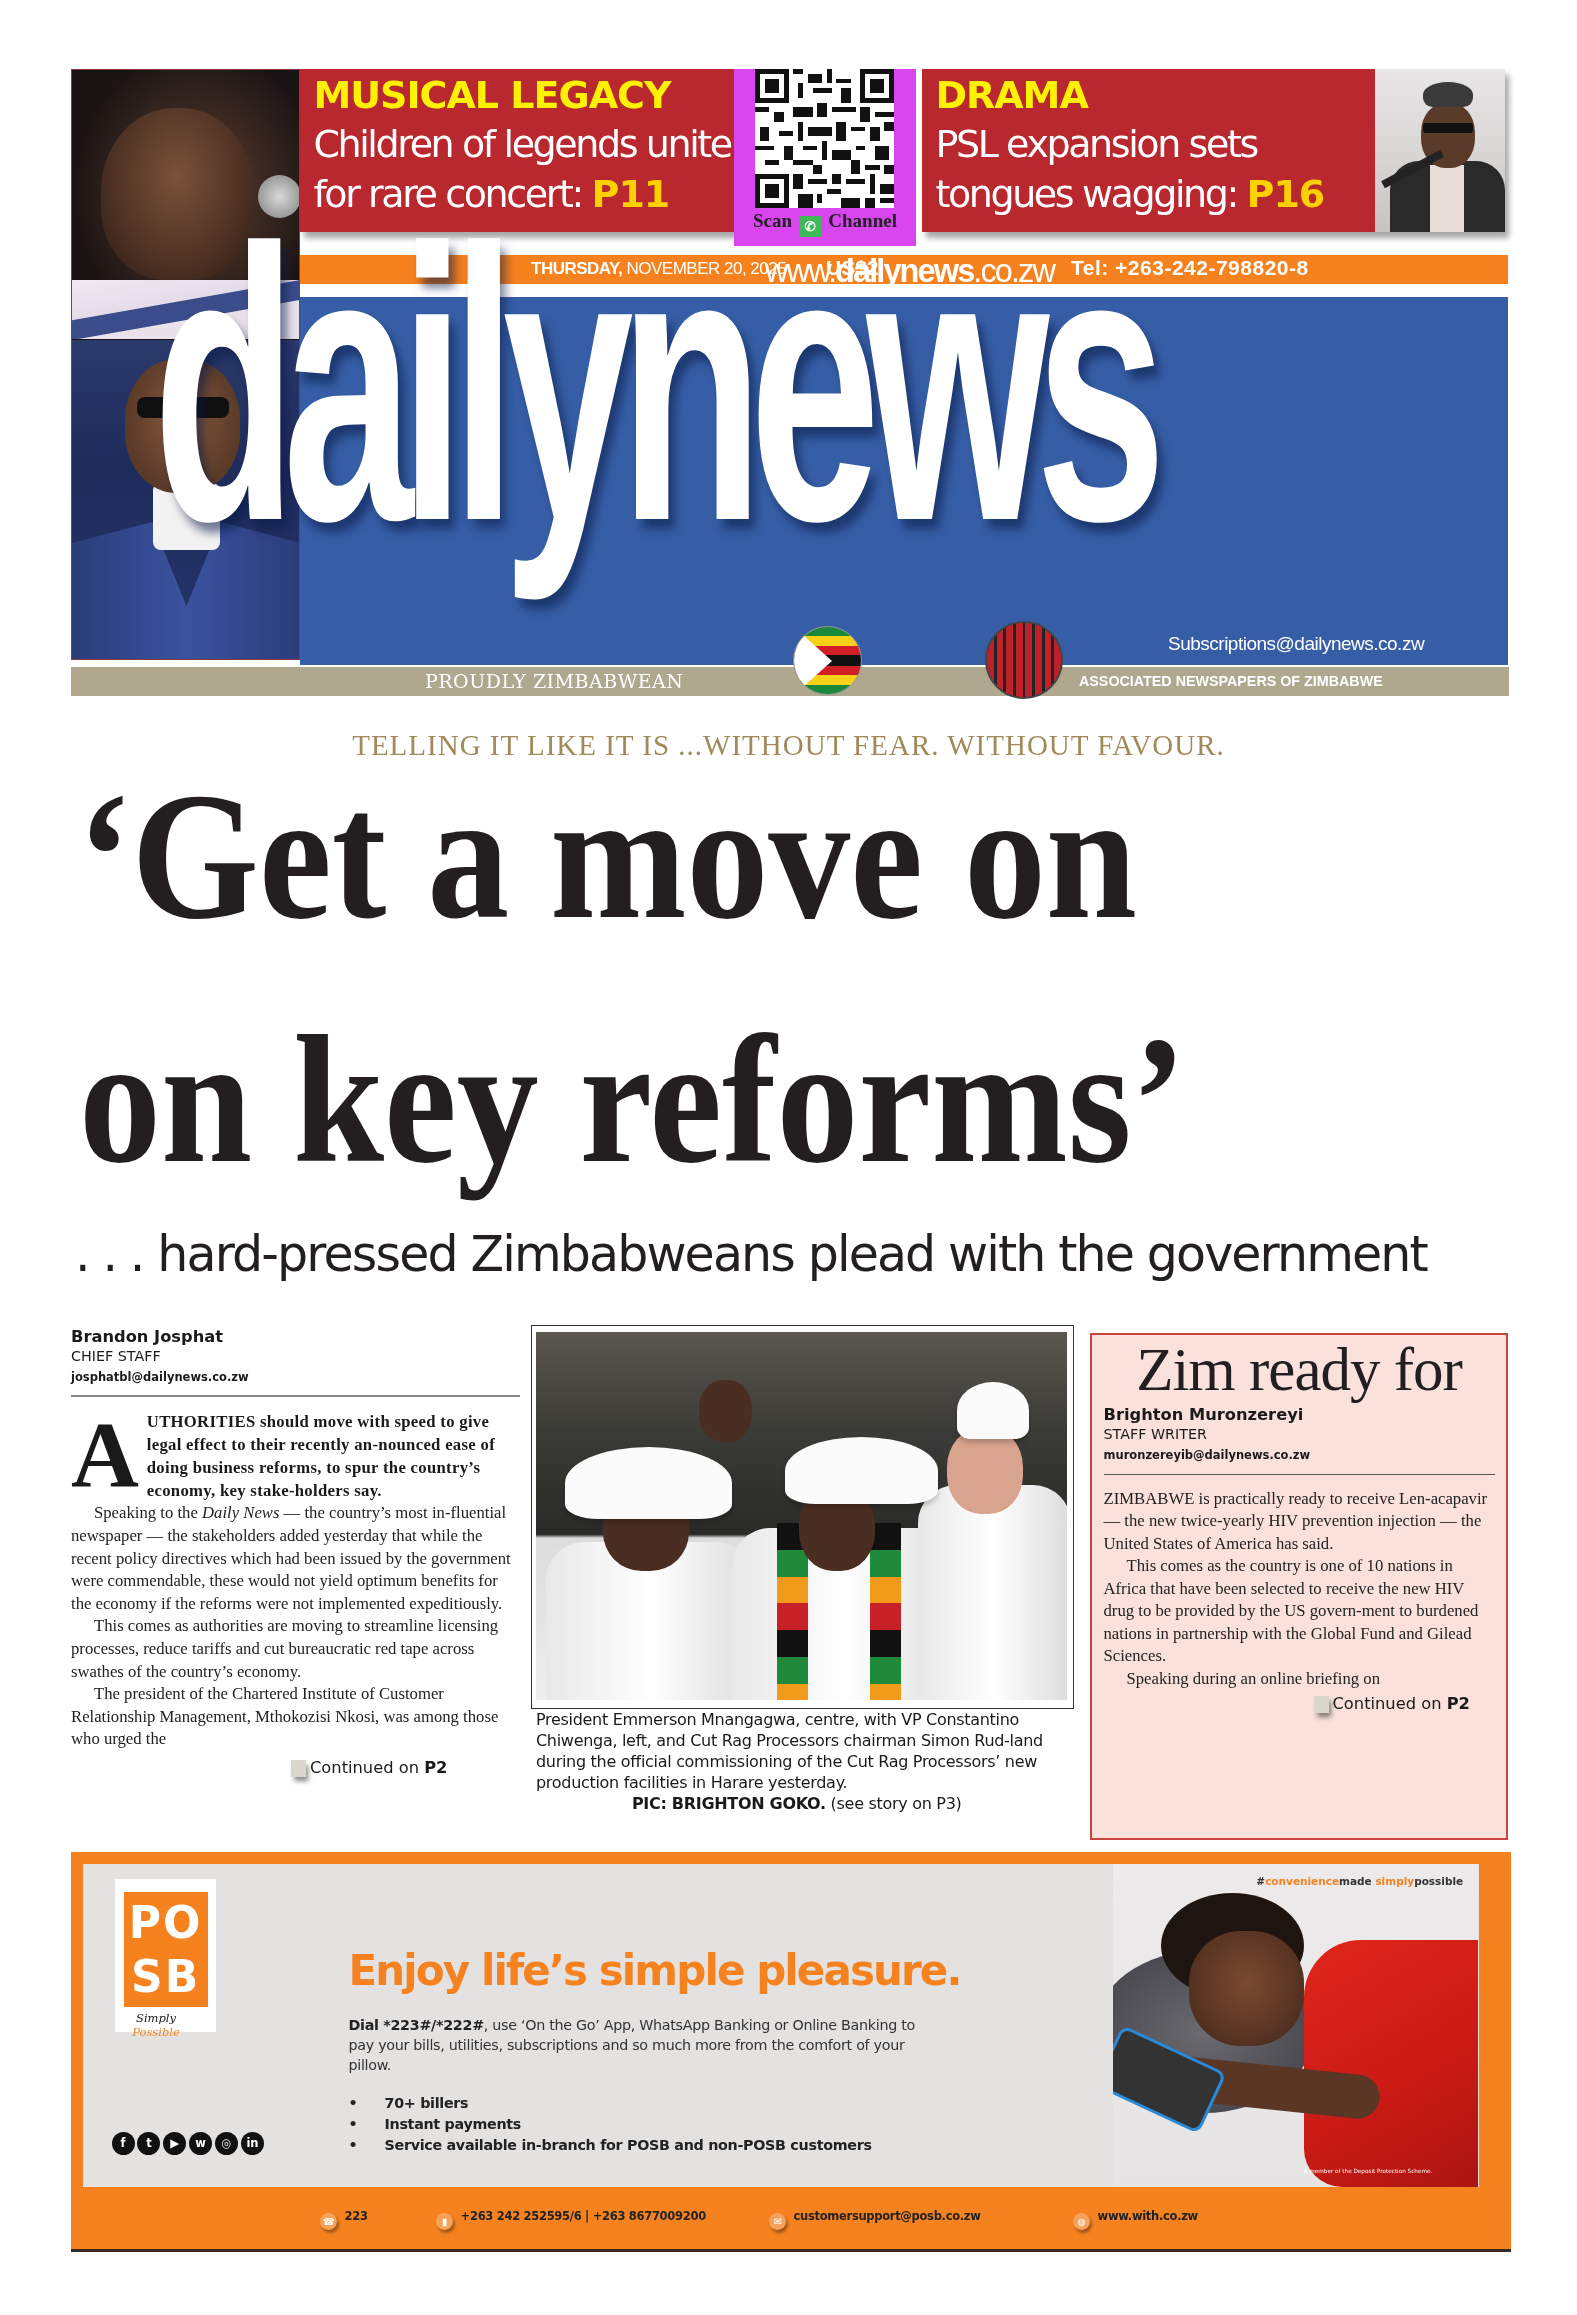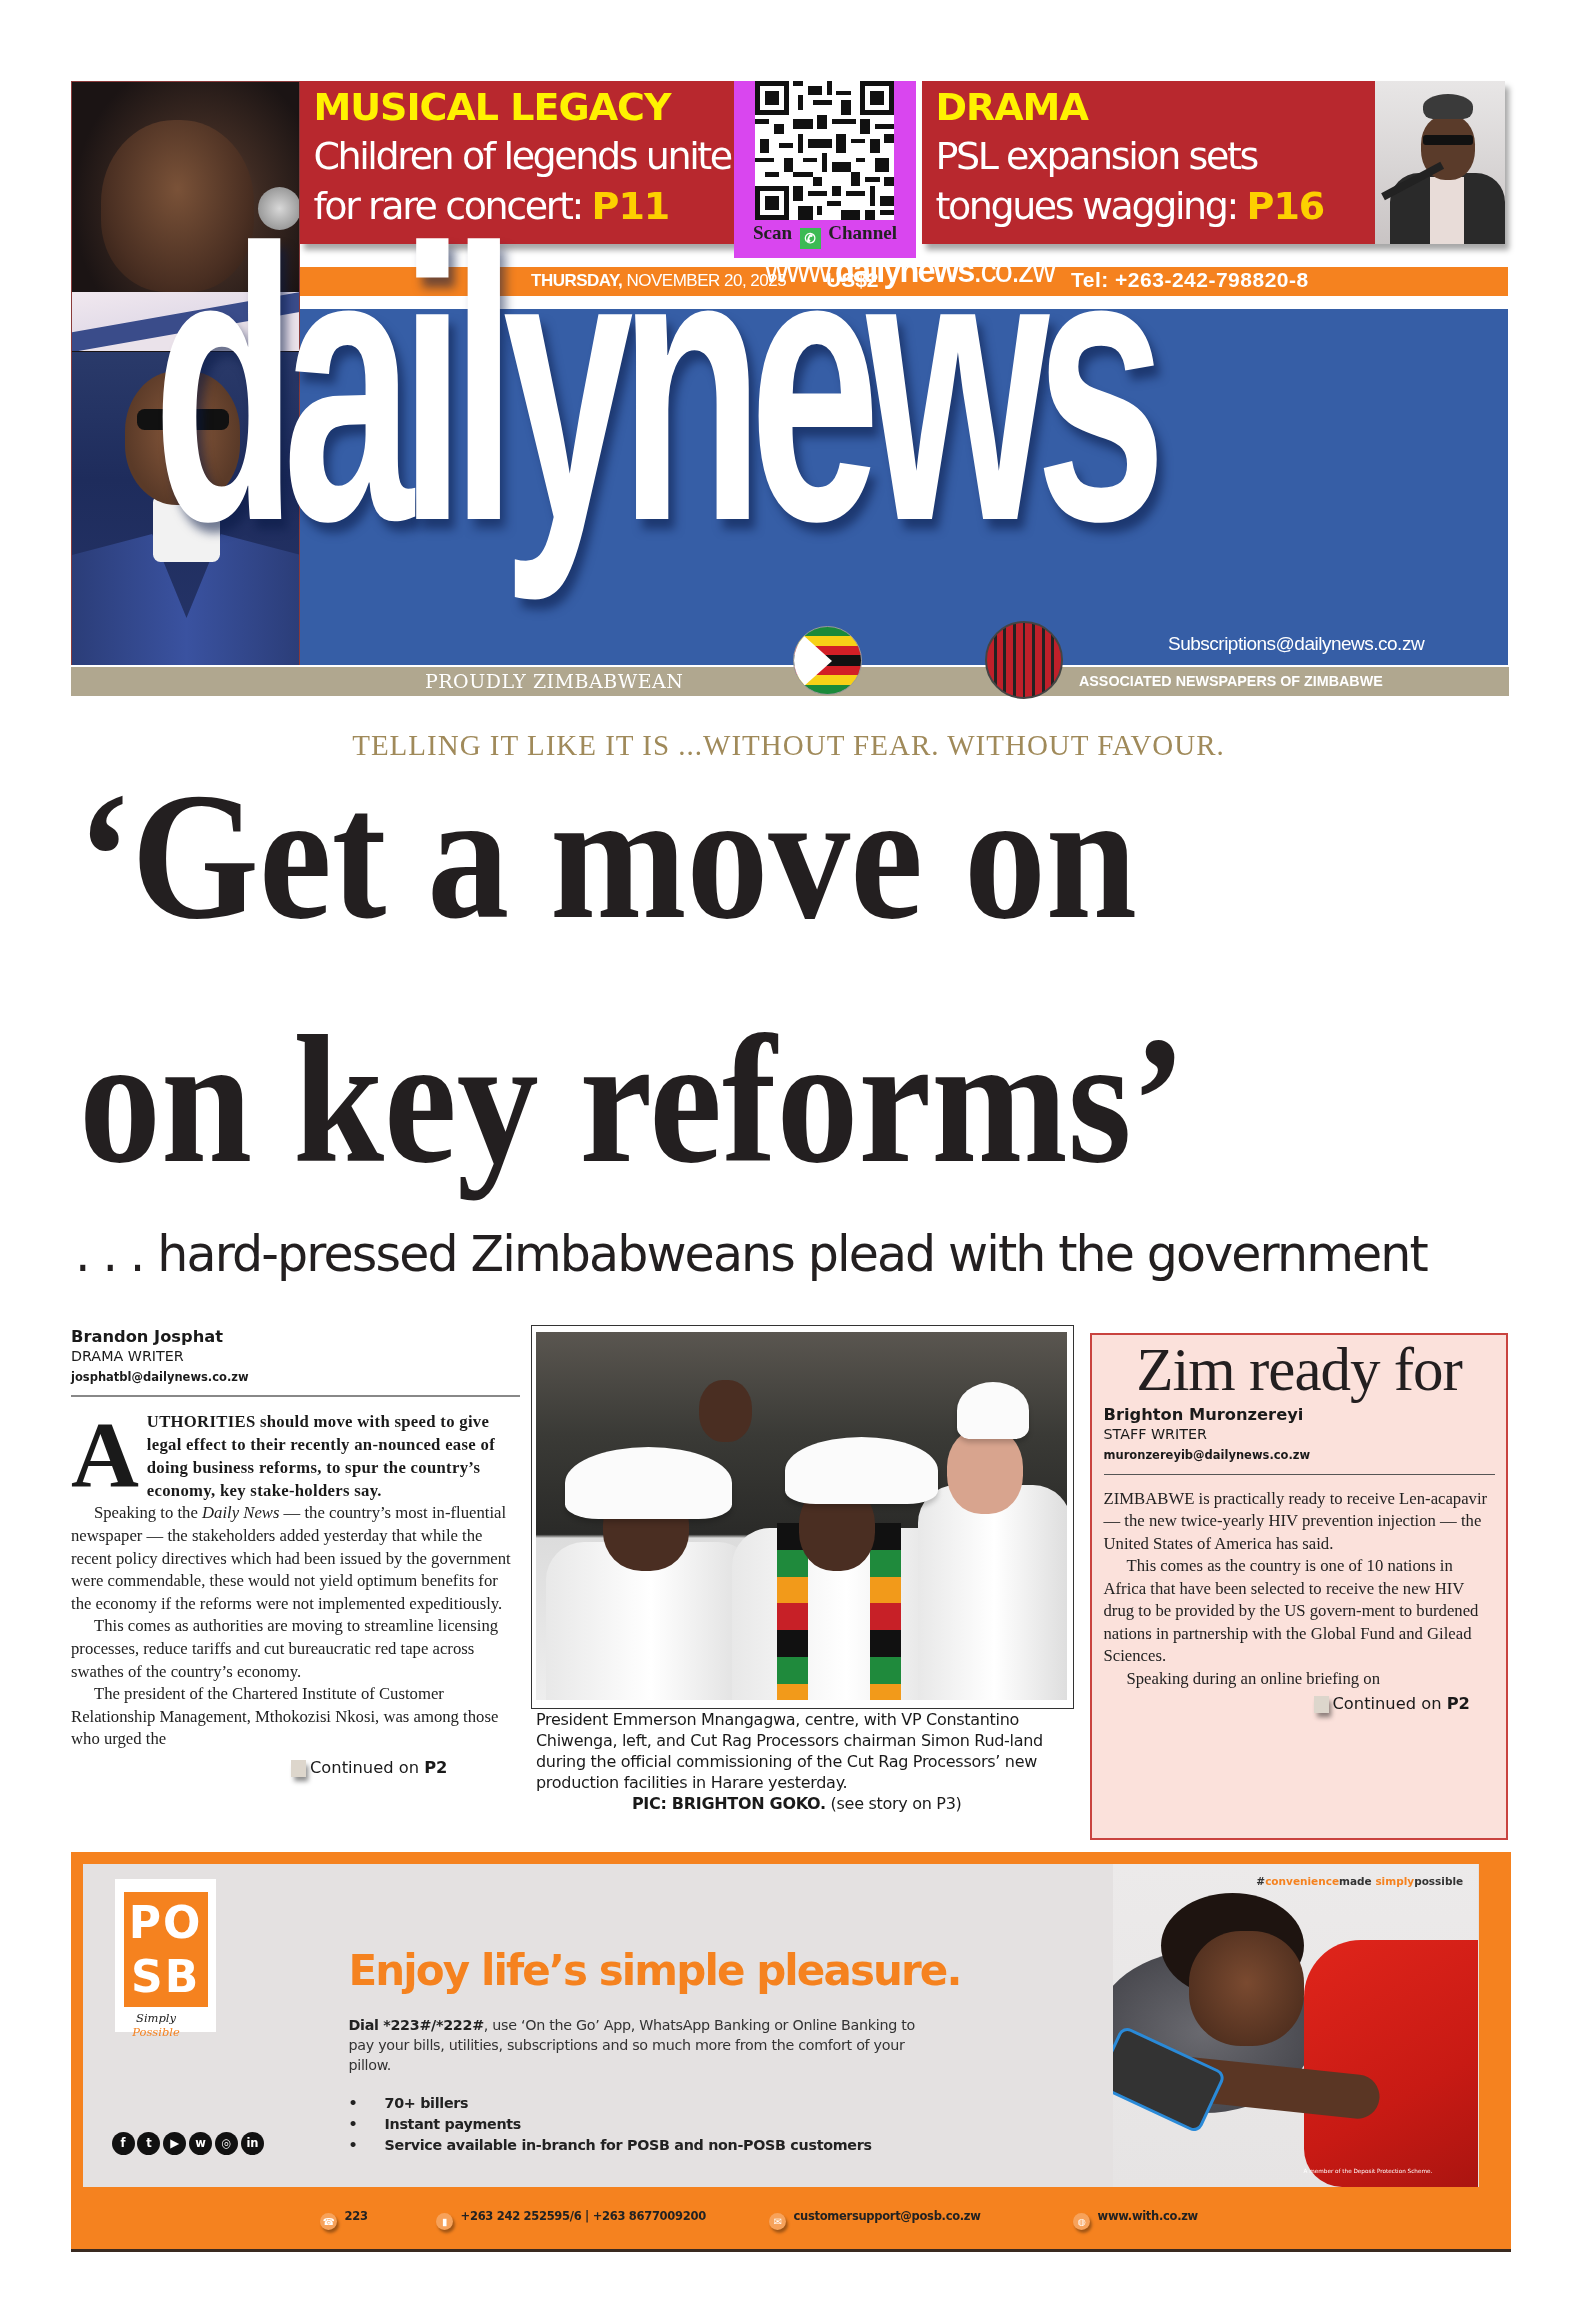--- a/index.html
+++ b/index.html
@@ -1,20 +1,20 @@
 <!DOCTYPE html>
 <html><head>
   <meta charset="utf-8">
   <style>
     * { margin: 0; padding: 0; box-sizing: border-box; }
     html, body { width: 1577px; height: 2315px; background: #ffffff; overflow: hidden; }
     body { position: relative; font-family: "DejaVu Sans", sans-serif; color: #1a1a1a; }
 
     
-    .masthead { position: absolute; left: 71px; top: 69px; width: 1438px; height: 627px; margin-top: 12px; }
+    .masthead { position: absolute; left: 71px; top: 69px; width: 1438px; height: 627px; }
     .photo-left { position: absolute; left: 0; top: 0; width: 229px; height: 591px; overflow: hidden; border: 1.9px solid #8a3a3a; }
     .photo-singer { position: absolute; left: 0; top: 0; width: 229px; height: 270px;
       background: radial-gradient(ellipse at 55% 45%, #6b4a3a 0%, #3d2a22 35%, #1b1414 70%), #1b1414; }
     .photo-singer .face { position: absolute; left: 29px; top: 38px; width: 153px; height: 172px; border-radius: 48% 48% 42% 42%;
       background: radial-gradient(ellipse at 50% 40%, #7a5238 0%, #4a2f22 65%, #2a1a14 100%); }
     .photo-singer .shirt { position: absolute; left: 0; top: 210px; width: 229px; height: 59px;
       background: linear-gradient(170deg, #f1e8ef 0%, #e4dde9 40%, #3a4c8a 41%, #3a4c8a 60%, #eae2ea 61%); }
     .photo-singer .mic { position: absolute; left: 186px; top: 105px; width: 43px; height: 43px; border-radius: 50%;
       background: radial-gradient(circle, #d8d8d8 0%, #9a9a9a 70%); }
     .photo-glasses { position: absolute; left: 0; top: 270px; width: 229px; height: 321px;
@@ -272,21 +272,21 @@
 <div class="tagline">Telling it like it is ...without fear. without favour.</div>
 
 <div class="headline">
   <span class="l1">‘Get a move on</span>
   <span class="l2">on key reforms’</span>
 </div>
 <div class="subhead">. . . hard-pressed Zimbabweans plead with the government</div>
 
 <div class="story-left">
   <div class="byline-name">Brandon Josphat</div>
-  <div class="byline-role">DRAMA WRITER</div>
+  <div class="byline-role">CHIEF STAFF</div>
   <div class="byline-email">josphatbl@dailynews.co.zw</div>
   <div class="rule"></div>
   <div class="lead">
     <span class="dropcap">A</span>
     <span>UTHORITIES should move with speed to give legal effect to their recently an-nounced ease of doing business reforms, to spur the country’s economy, key stake-holders say.</span>
   </div>
   <div class="body-text">
     <p><span>Speaking to the </span><i>Daily News</i><span> — the country’s most in-fluential newspaper — the stakeholders added yesterday that while the recent policy directives which had been issued by the government were commendable, these would not yield optimum benefits for the economy if the reforms were not implemented expeditiously.</span></p>
     <p>This comes as authorities are moving to streamline licensing processes, reduce tariffs and cut bureaucratic red tape across swathes of the country’s economy.</p>
     <p>The president of the Chartered Institute of Customer Relationship Management, Mthokozisi Nkosi, was among those who urged the</p>

